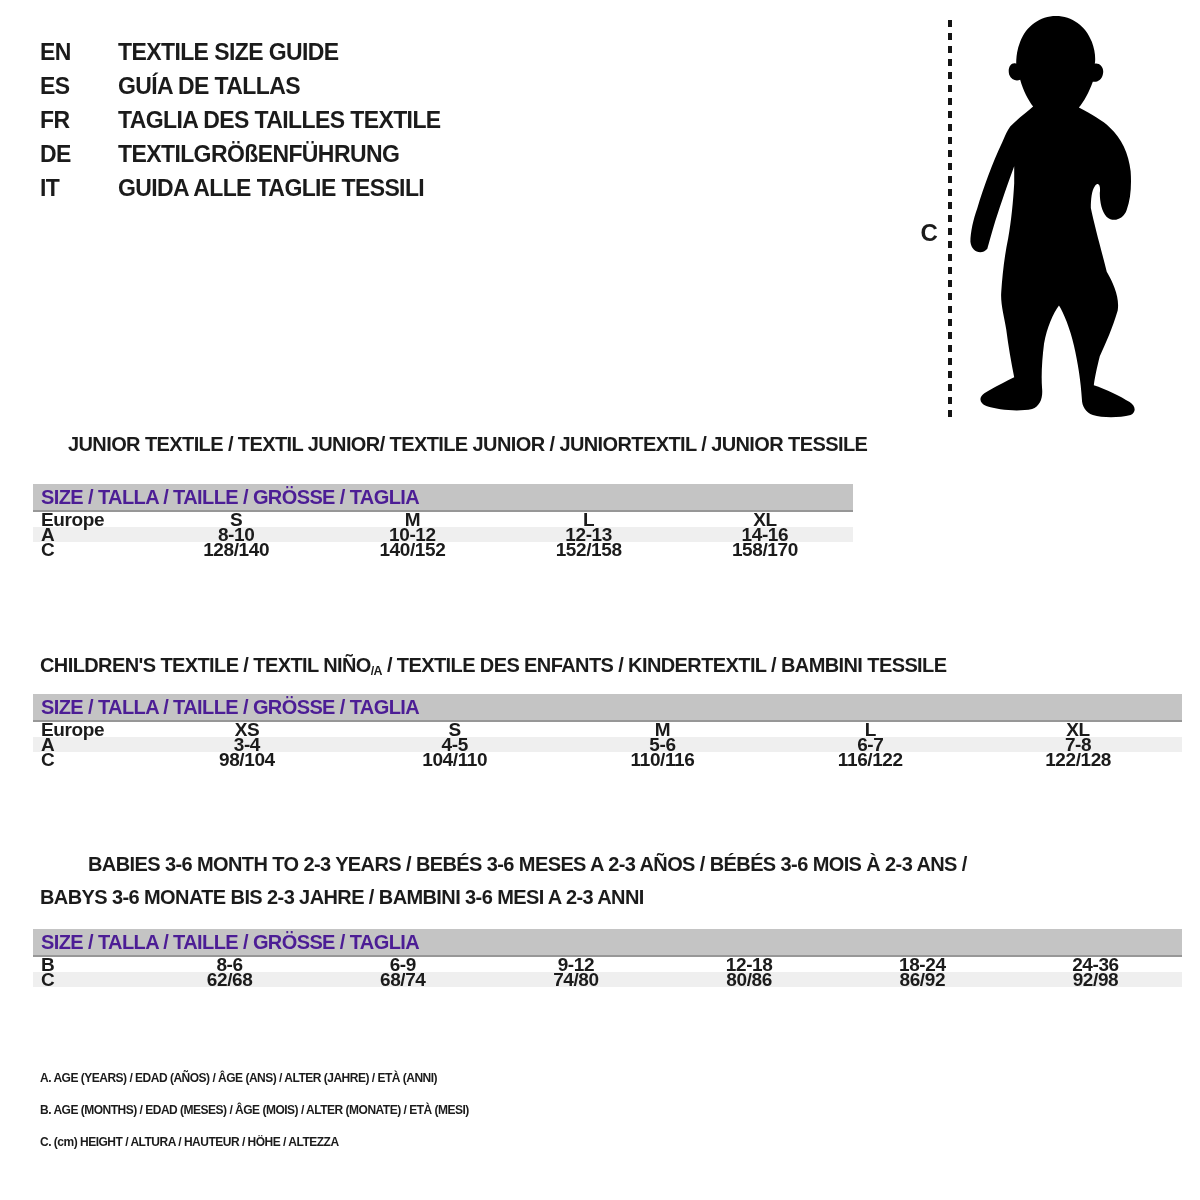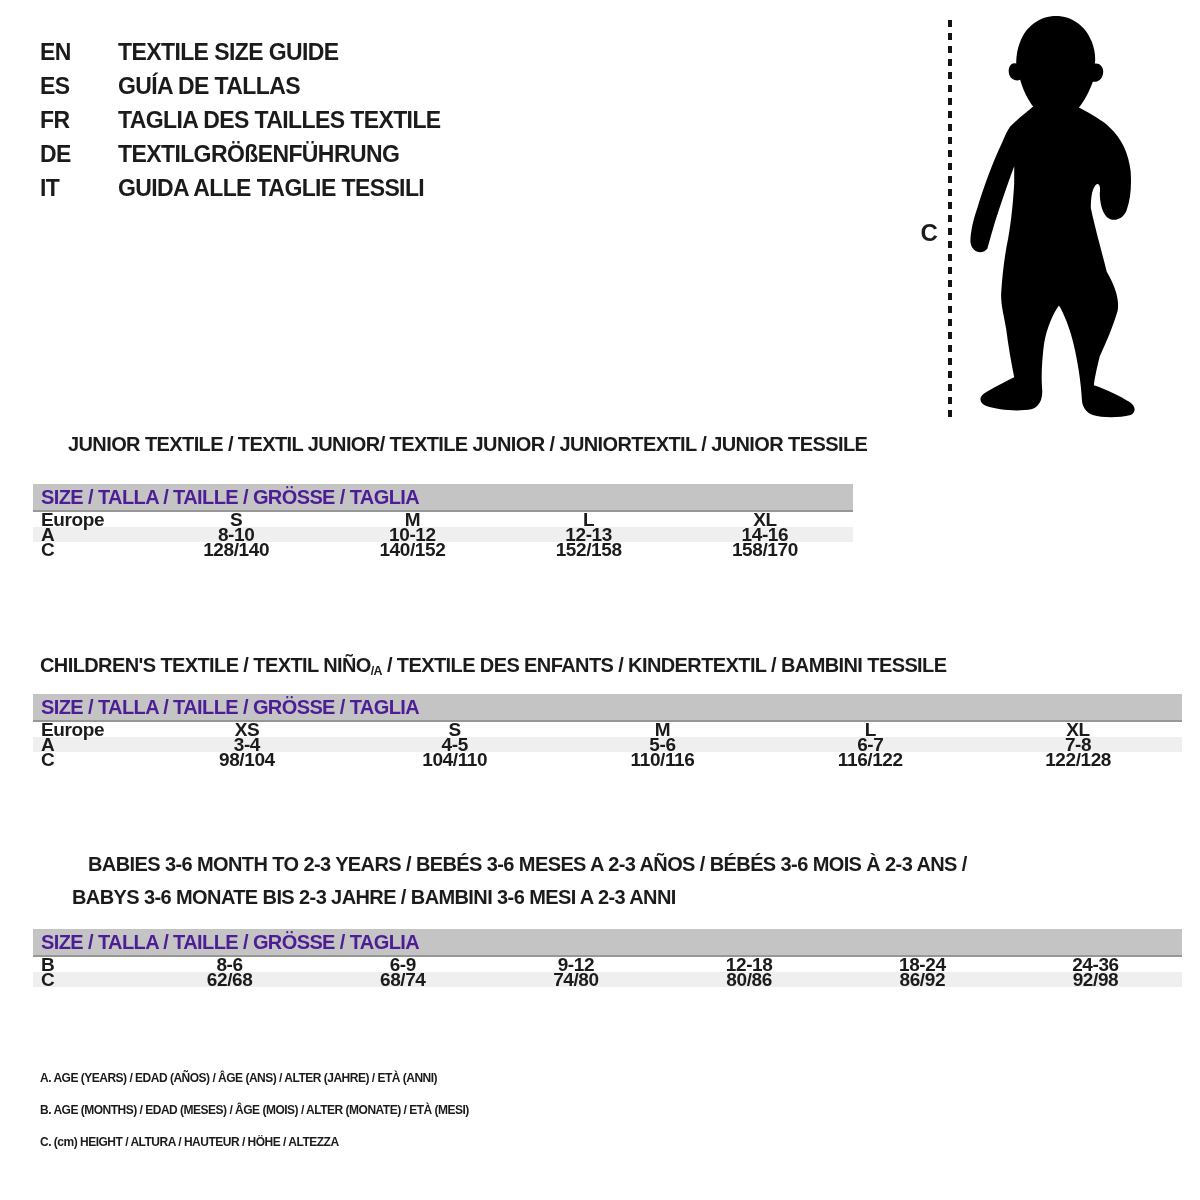--- a/index.html
+++ b/index.html
@@ -190,21 +190,21 @@
     <span class="tlabel">C</span>
     <span class="tcell">98/104</span>
     <span class="tcell">104/110</span>
     <span class="tcell">110/116</span>
     <span class="tcell">116/122</span>
     <span class="tcell">122/128</span>
   </div>
 </div>
 
 <div class="abs sec-title" style="left:40px;top:851px;margin-left:48px;">BABIES 3-6 MONTH TO 2-3 YEARS / BEBÉS 3-6 MESES A 2-3 AÑOS / BÉBÉS 3-6 MOIS À 2-3 ANS /</div>
-<div class="abs sec-title" style="left:40px;top:884px;margin-left:32px;">BABYS 3-6 MONATE BIS 2-3 JAHRE / BAMBINI 3-6 MESI A 2-3 ANNI</div>
+<div class="abs sec-title" style="left:40px;top:884px;">BABYS 3-6 MONATE BIS 2-3 JAHRE / BAMBINI 3-6 MESI A 2-3 ANNI</div>
 
 <div class="abs size-table t-wide" style="top:929px;width:1149px;">
   <div class="size-bar">SIZE / TALLA / TAILLE / GRÖSSE / TAGLIA</div>
   <div class="trow">
     <span class="tlabel">B</span>
     <span class="tcell">8-6</span>
     <span class="tcell">6-9</span>
     <span class="tcell">9-12</span>
     <span class="tcell">12-18</span>
     <span class="tcell">18-24</span>

